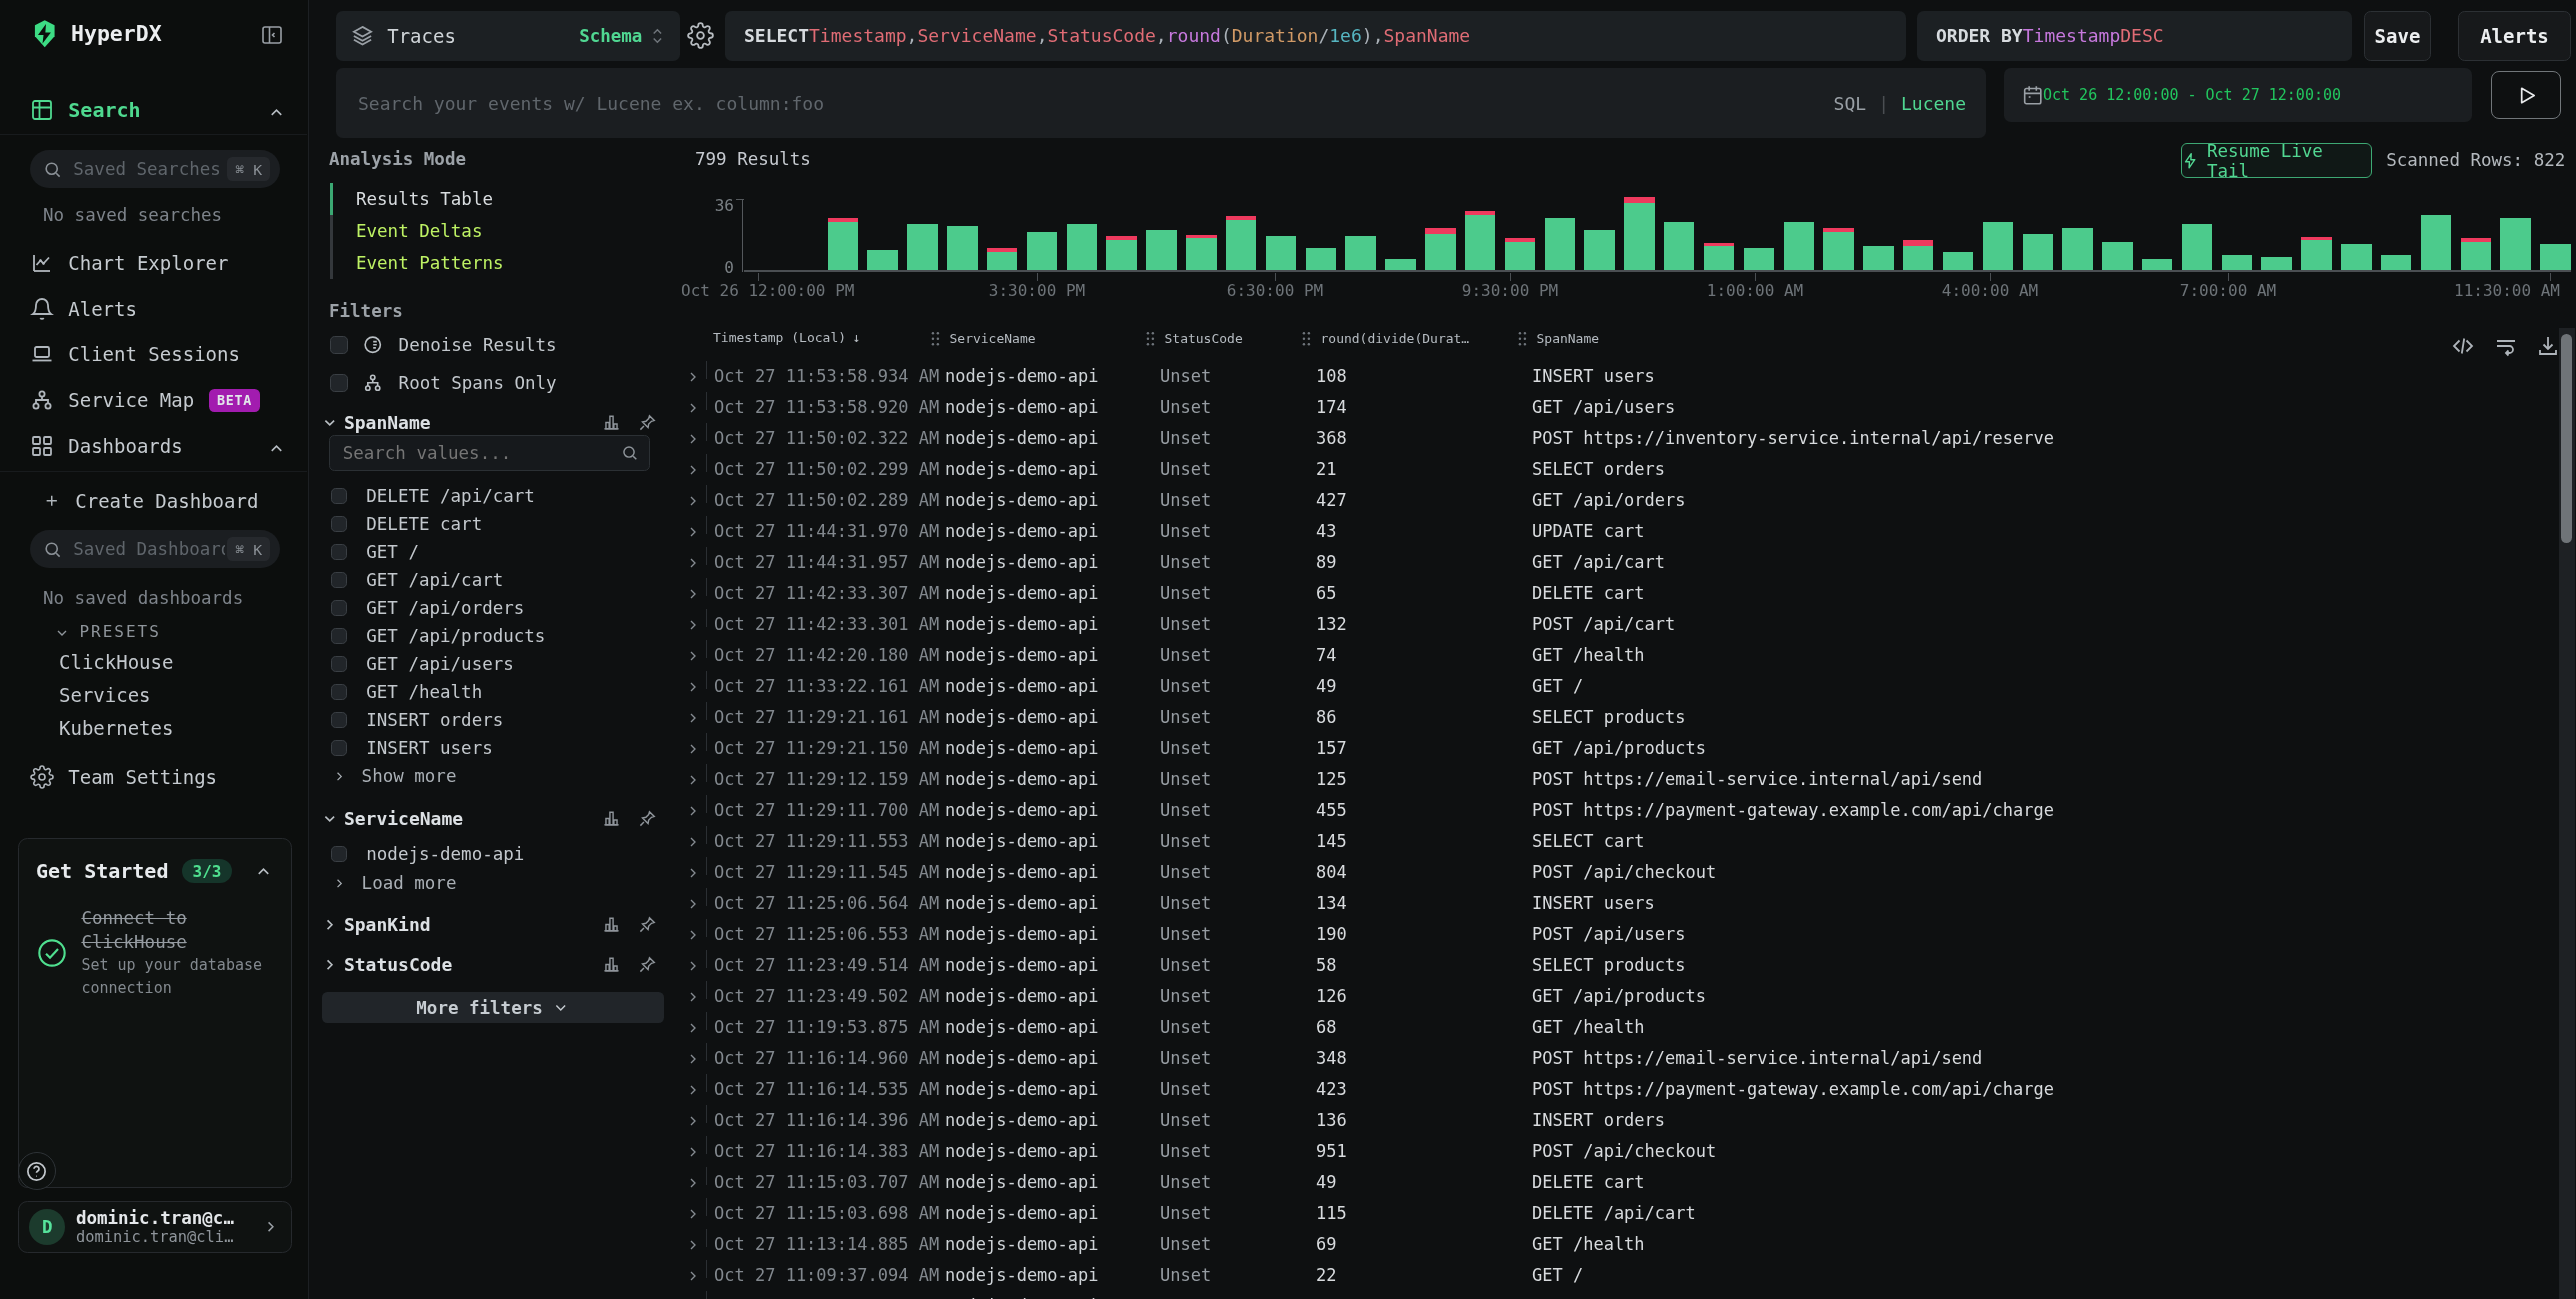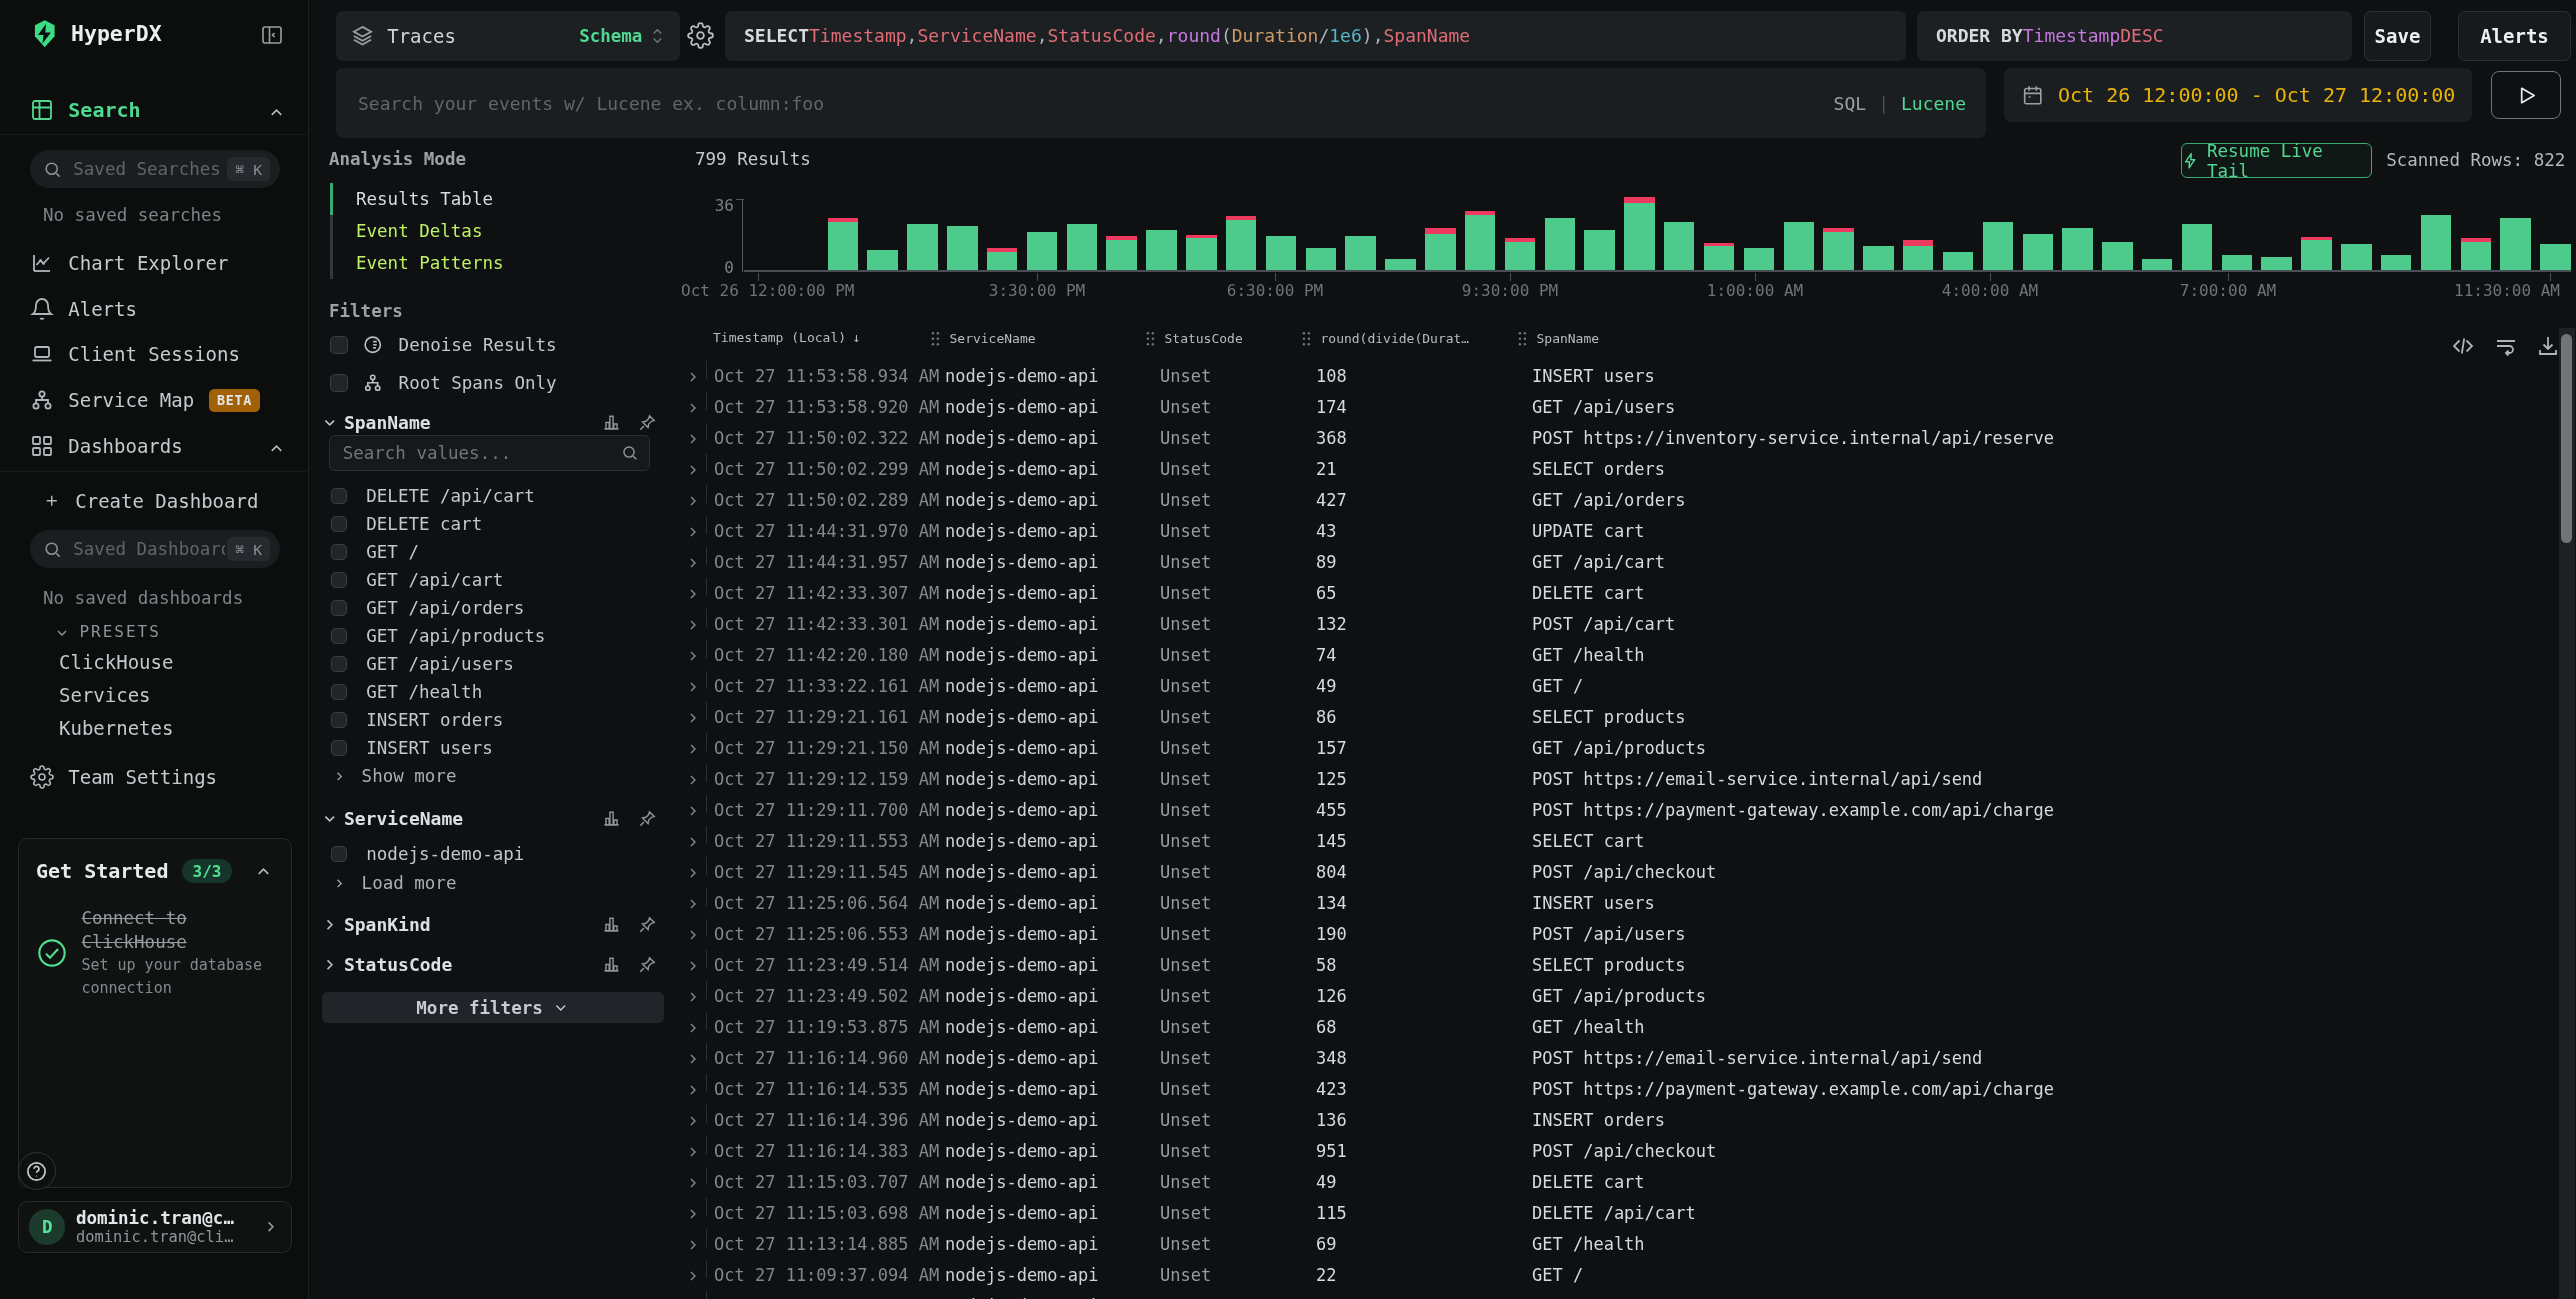--- a/index.html
+++ b/index.html
@@ -10,21 +10,21 @@
   
   #sidebar{position:absolute;left:0;top:0;width:309px;height:1299px;background:#0c0e0d;border-right:1.3px solid #1d2023;box-sizing:border-box}
   .side-div{position:absolute;left:0;width:307px;height:1.3px;background:#181b1d}
   .nav-item{position:absolute;left:29.5px;display:flex;align-items:center;gap:14.8px;color:#c6cbd0;font-size:19px;cursor:pointer}
   .nav-item .nicon{color:#b0b6bc}
   .pill-input{position:absolute;left:29.5px;width:250px;height:38px;background:#1b1e21;border-radius:19px;display:flex;align-items:center;padding:0 9.4px 0 13.4px;box-sizing:border-box}
   .pill-input input{flex:1;background:transparent;border:0;outline:none;color:#9aa0a6;font-size:17.5px;font-family:inherit;min-width:0}
   .pill-input input::placeholder{color:#5f656b}
   .kbd{background:#26292d;border-radius:5.4px;color:#8b9197;font-size:14.8px;padding:3.4px 8px;white-space:nowrap}
   .muted{color:#7d838a;font-size:17.5px}
-  .beta{background:#a16207;color:#e2e6ea;font-size:13.4px;font-weight:bold;border-radius:5.4px;padding:4px 8px;letter-spacing:0.7px}
+  .beta{background:#a21caf;color:#e2e6ea;font-size:13.4px;font-weight:bold;border-radius:5.4px;padding:4px 8px;letter-spacing:0.7px}
   #gs-card{position:absolute;left:17.5px;top:838px;width:274px;height:350px;border:1.3px solid #26292d;border-radius:9.4px;background:#0f1211;box-sizing:border-box;overflow:hidden;padding:20px 17.5px}
   .gs-item{display:flex;align-items:center;gap:13.4px;margin-bottom:25.5px}
   .gs-check{flex:0 0 32px;color:#4fdf8f}
   .gs-title{font-size:17.5px;color:#959ba1;text-decoration:line-through;line-height:24px}
   .gs-desc{font-size:15px;color:#83898f;line-height:23px}
   #user-pill{position:absolute;left:17.5px;top:1201px;width:274px;height:52px;border:1.3px solid #26292d;border-radius:9.4px;background:#0f1211;display:flex;align-items:center;padding:0 10.7px;box-sizing:border-box;gap:10.7px;cursor:pointer}
   #avatar{width:36px;height:36px;border-radius:50%;background:#1c3b2d;color:#56e39c;font-weight:bold;font-size:17.5px;display:flex;align-items:center;justify-content:center;flex:0 0 36px}
   #help-fab{position:absolute;left:17.5px;top:1152px;width:38px;height:38px;border-radius:50%;border:1.3px solid #2e3337;background:#0e1110;z-index:6;display:flex;align-items:center;justify-content:center;color:#c3c8cd;box-sizing:border-box}
   
   .tbox{position:absolute;background:#1c2023;border-radius:6.7px;display:flex;align-items:center;box-sizing:border-box}
@@ -337,21 +337,21 @@
   </span>
 </div>
 <div class="tbox" style="left:2004px;top:68px;width:468px;height:54px;padding:0 17.5px;background:#1b1e21;cursor:pointer">
   <span style="color:#9aa0a6">
     <svg width="21.5" height="21.5" viewBox="0 0 24 24" fill="none" stroke="currentColor" stroke-width="1.8">
         <rect x="3" y="5" width="18" height="17" rx="2"></rect>
         <path d="M16 2.5v5M8 2.5v5M3 10.5h18"></path>
         <path d="M7.5 14.5h2"></path>
       </svg>
   </span>
-  <span style="margin-left:15px;font-size:20px;color:#eab308;white-space:nowrap">Oct 26 12:00:00 - Oct 27 12:00:00</span>
+  <span style="margin-left:0;font-size:15px;color:#22c55e;white-space:nowrap">Oct 26 12:00:00 - Oct 27 12:00:00</span>
 </div>
 <div class="abs" style="left:2491px;top:71px;width:70px;height:48px;border:1.3px solid #71767a;border-radius:8px;display:flex;align-items:center;justify-content:center;cursor:pointer;box-sizing:border-box">
   <svg width="23" height="23" viewBox="0 0 24 24" fill="none" stroke="#e8eaec" stroke-width="1.8">
       <path d="M7 4.5v15l13-7.5z" stroke-linejoin="round"></path>
     </svg>
 </div>
 
 <div class="fhead" style="top:149px">Analysis Mode</div>
 <div id="modes" class="abs" style="left:330px;top:183px">
     <div class="mode-item active">Results Table</div>

